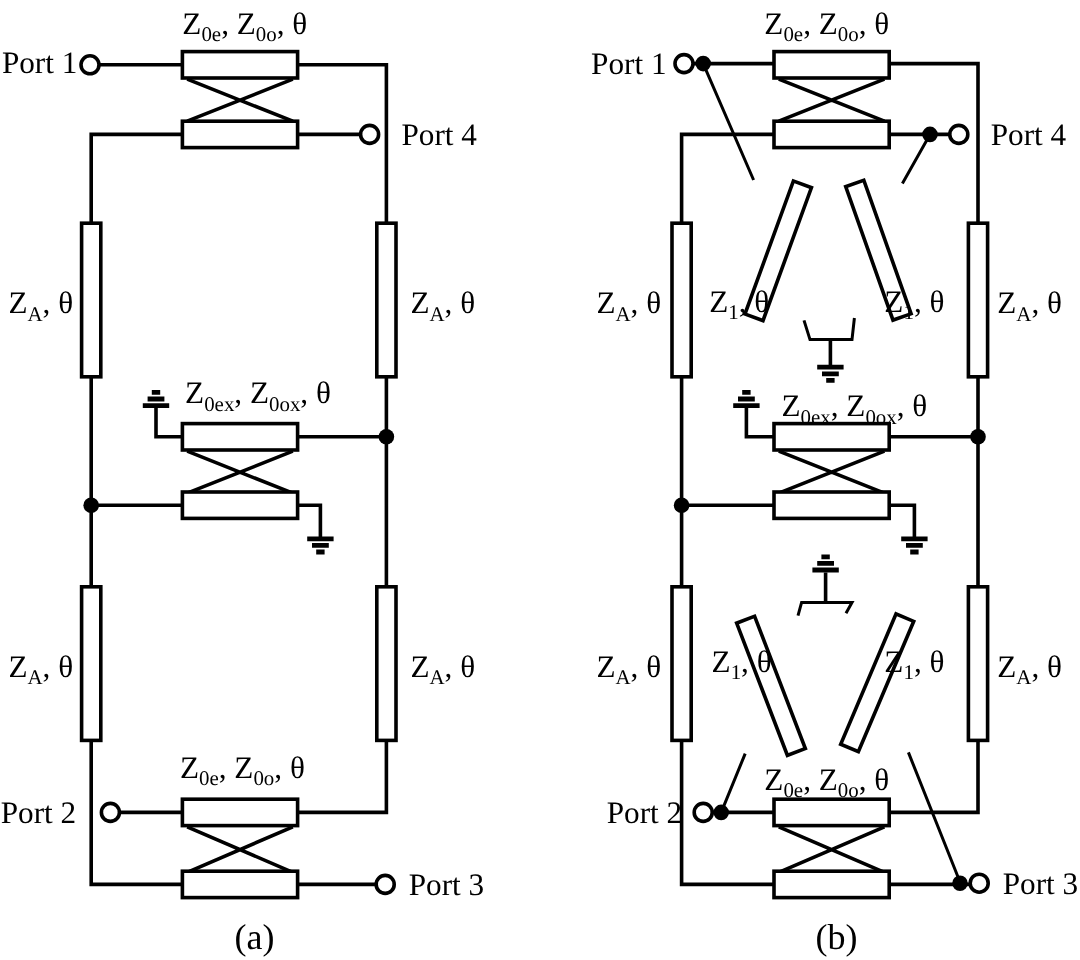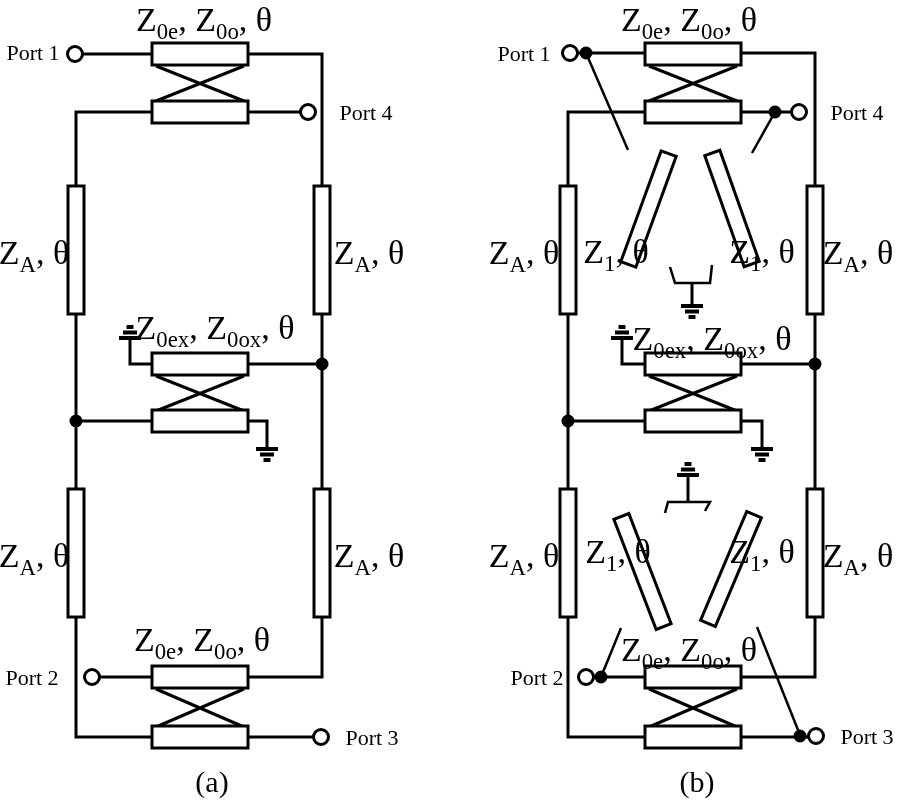--- a/index.html
+++ b/index.html
@@ -13,24 +13,24 @@
   .wire   { fill:none; stroke:var(--ink); stroke-width:3; }
   .thin   { fill:none; stroke:var(--ink); stroke-width:2.5; }
   .clrect { fill:var(--bg); stroke:var(--ink); stroke-width:3; }
   .tl     { fill:var(--bg); stroke:var(--ink); stroke-width:3; }
   .stub   { fill:var(--bg); stroke:var(--ink); stroke-width:3; }
   .gnd    { fill:none; stroke:var(--ink); stroke-width:4; }
   .port   { fill:var(--bg); stroke:var(--ink); stroke-width:3; }
   .dot    { fill:var(--ink); stroke:none; }
   .lbl {
     position:absolute; transform:translate(-50%,-50%);
-    font-size:34px; line-height:1; white-space:nowrap; color:var(--ink);
+    font-size:26px; line-height:1; white-space:nowrap; color:var(--ink);
   }
   .lbl sub { font-size:0.67em; line-height:0; }
-  .portlbl { font-size:22px; }
+  .portlbl { font-size:26px; }
   .caption { font-size:30px; }
 </style>
 </head>
 <body>
 
 <div id="figure">
 
   <svg width="900" height="800" viewBox="0 0 900 800">
 
     <g>

